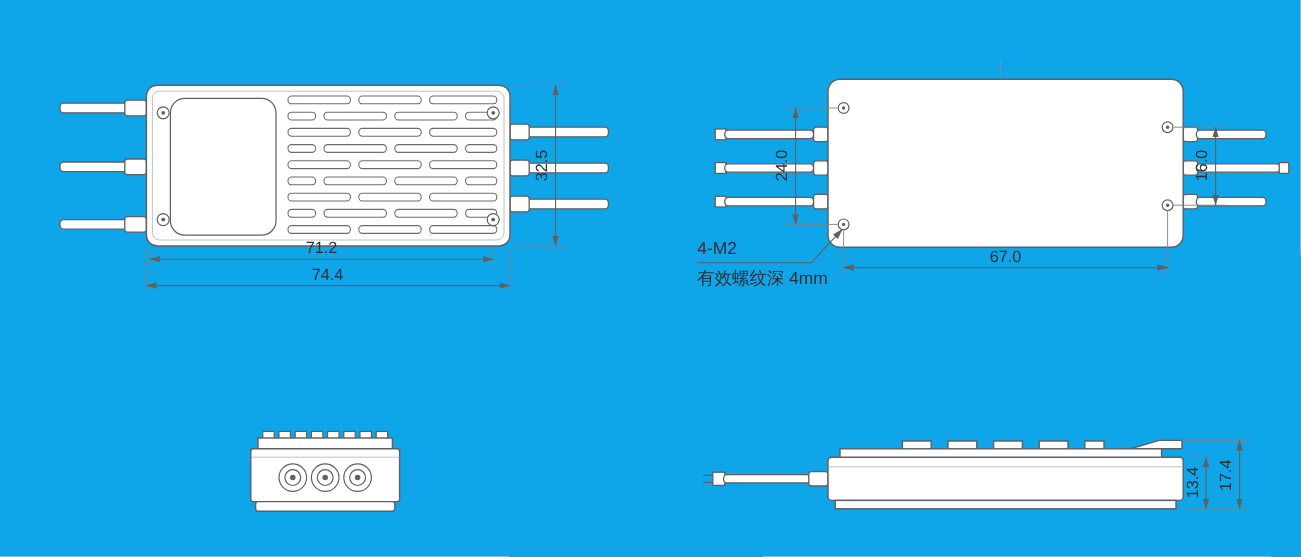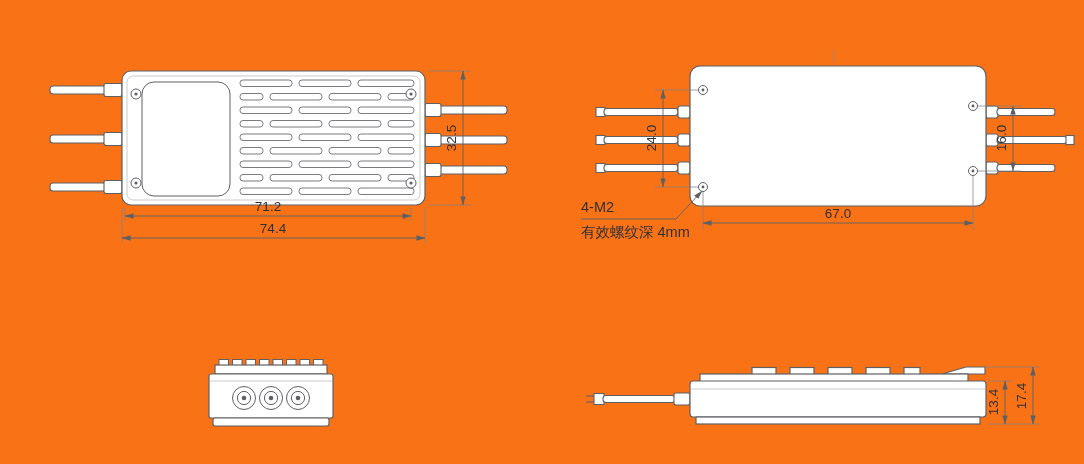--- a/index.html
+++ b/index.html
@@ -1,16 +1,16 @@
 <!DOCTYPE html>
 <html><head>
 <meta charset="utf-8">
 <style>
   html,body{margin:0;padding:0;background:#ffffff;}
-  .canvas{position:relative;width:1084px;height:464px;background:#f97316;
+  .canvas{position:relative;width:1084px;height:464px;background:#0ea5e9;
           font-family:"Liberation Sans",sans-serif;overflow:hidden;}
   svg{display:block;}
   .body-line{fill:#ffffff;stroke:#5f6064;stroke-width:1.2;}
   .thin-line{fill:none;stroke:#a8a9ac;stroke-width:0.6;}
   .wire{fill:#ffffff;stroke:#5f6064;stroke-width:1.1;}
   .hole{fill:#ffffff;stroke:#5f6064;stroke-width:1;}
   .dot{fill:#5f6064;stroke:none;}
   .ext{stroke:#808185;stroke-width:0.75;fill:none;}
   .dim{stroke:#5f6064;stroke-width:0.9;fill:none;}
   .leader{stroke:#5f6064;stroke-width:0.9;fill:none;}

